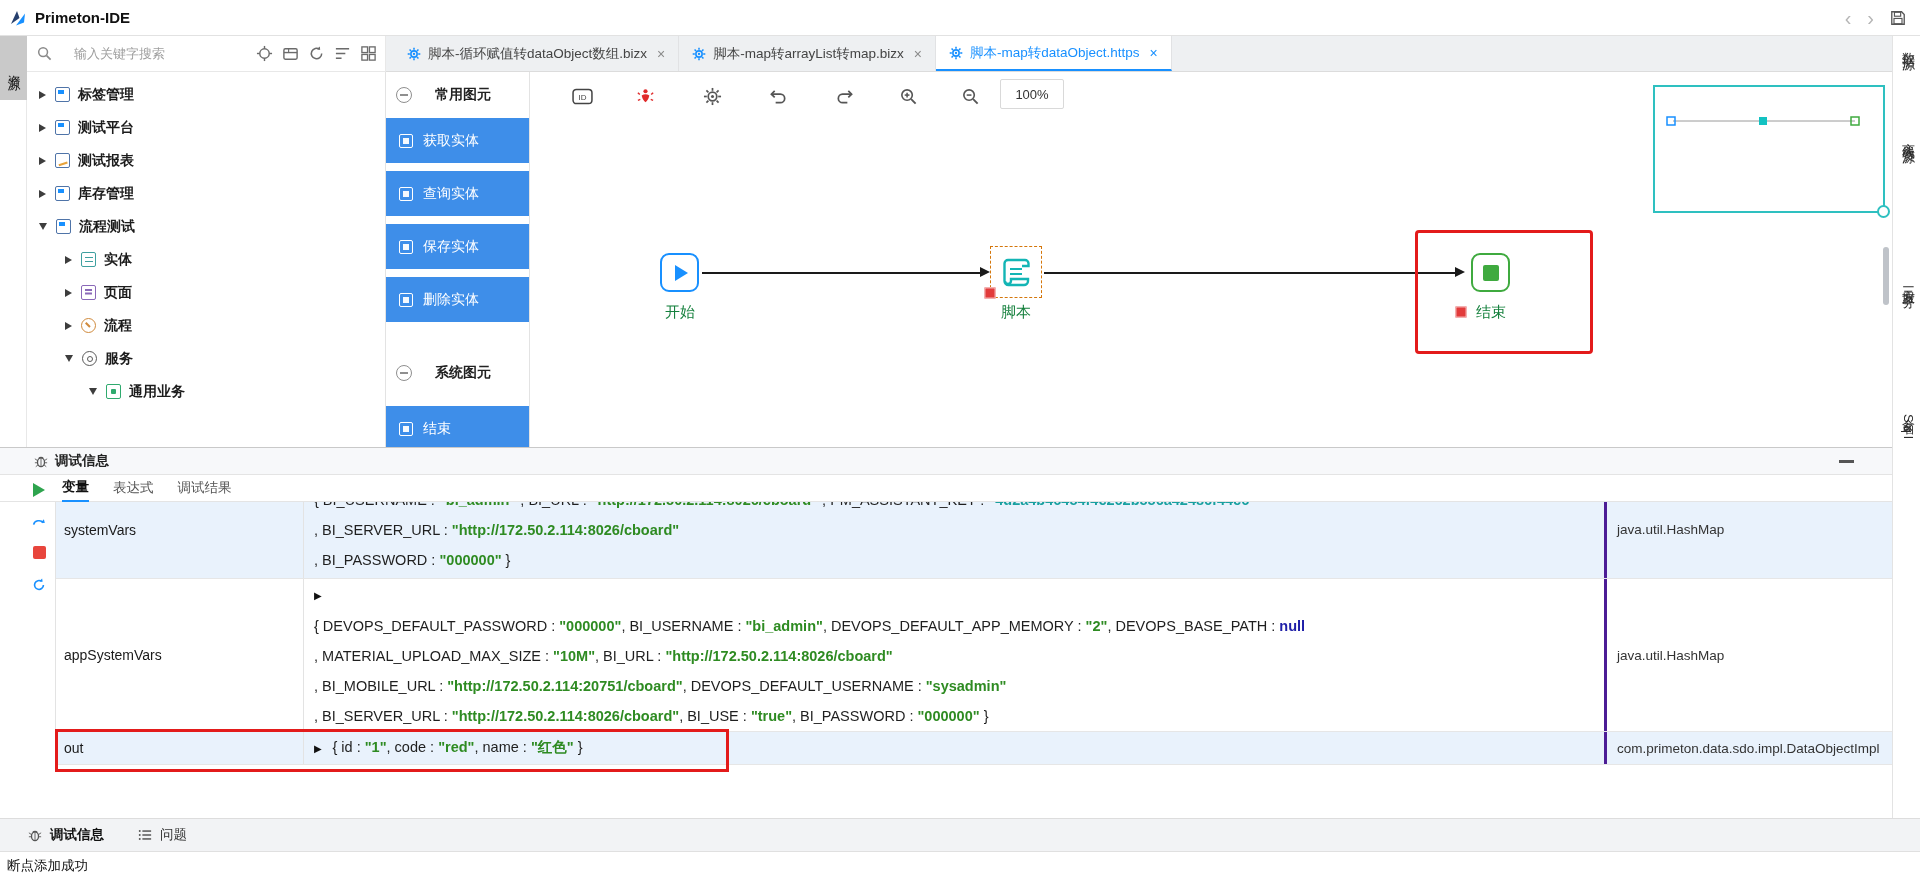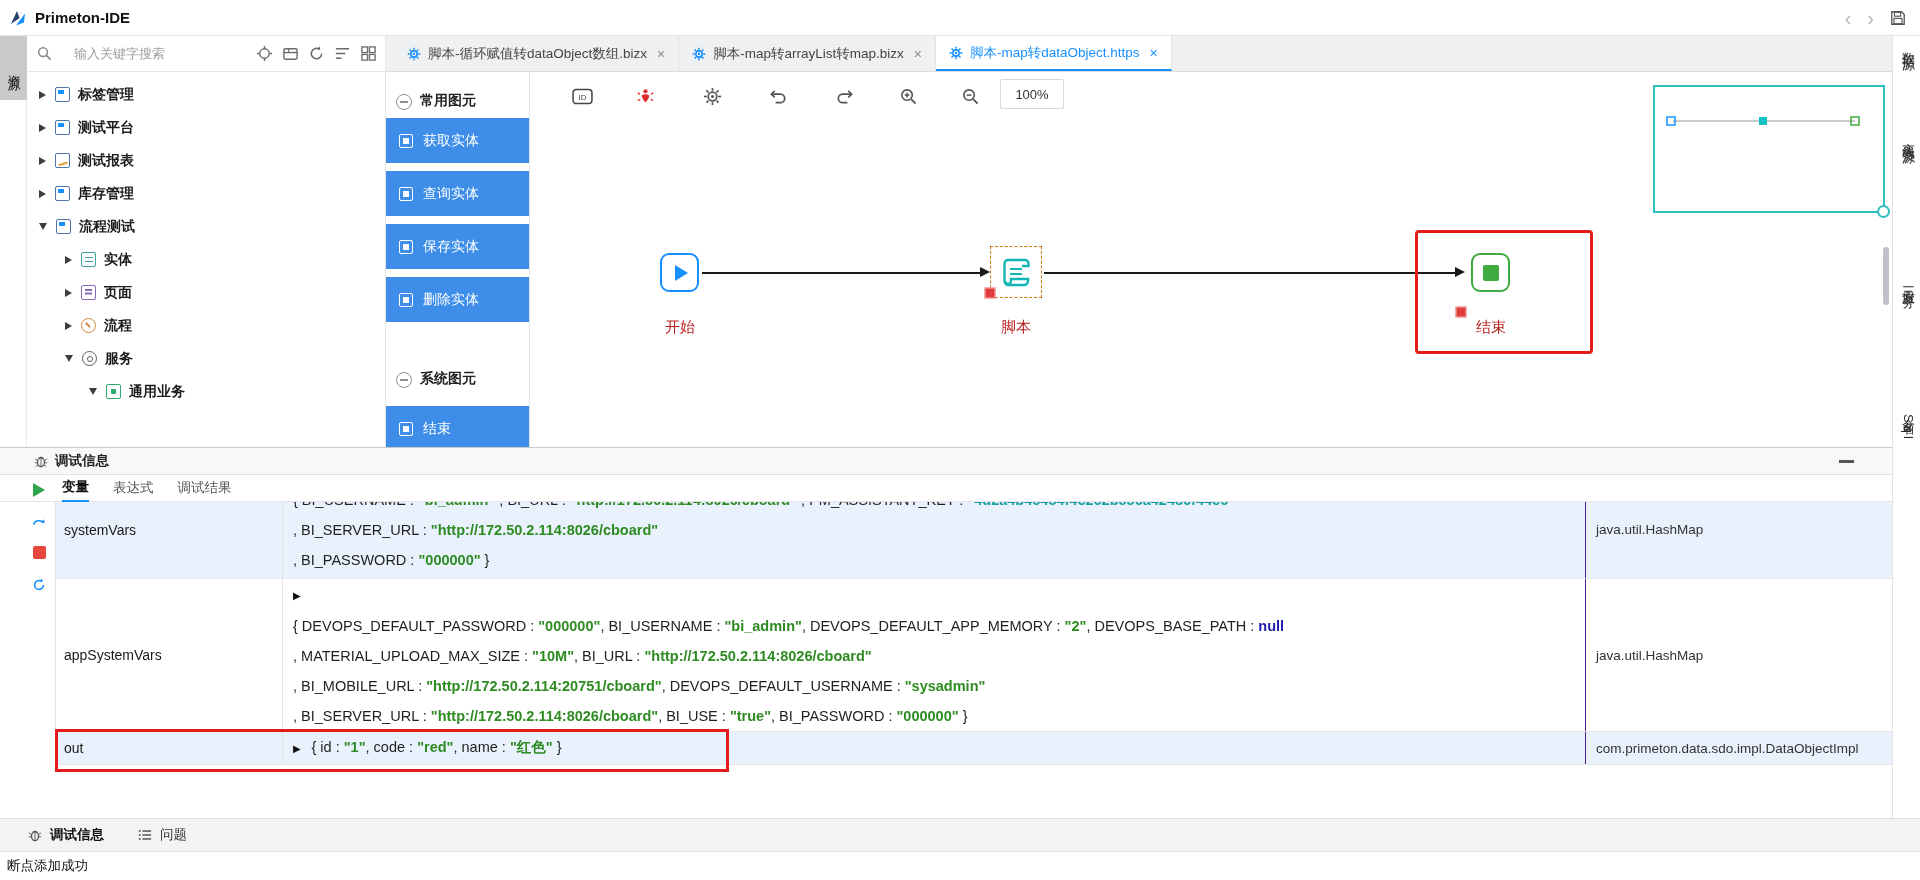--- a/index.html
+++ b/index.html
@@ -42,38 +42,38 @@
   .ti.project::after { content:""; position:absolute; left:2px; top:2px; width:6px; height:4px; background:#1890ff; }
   .ti.report::after { content:""; position:absolute; left:1.5px; bottom:2.5px; width:9px; height:4px; border-bottom:2px solid #e6a23c; transform:rotate(-18deg); }
   .ti.entity { border-color:#3fa0a0; } .ti.entity::before,.ti.entity::after { content:""; position:absolute; left:2.5px; right:2.5px; height:1.6px; background:#3fa0a0; } .ti.entity::before { top:3.5px } .ti.entity::after { top:7.5px }
   .ti.page { border-color:#8a68b8; } .ti.page::after { content:""; position:absolute; left:2.5px; top:3px; width:7px; height:1.6px; background:#8a68b8; box-shadow:0 3.5px 0 #8a68b8; }
   .ti.flow { border-color:#d08a3c; border-radius:50%; } .ti.flow::after { content:""; position:absolute; left:3px; top:5px; width:6px; height:1.6px; background:#d08a3c; transform:rotate(45deg); }
   .ti.service { border-color:#5a5a5a; border-radius:50%; } .ti.service::after { content:""; position:absolute; inset:3.5px; border:1.5px solid #5a5a5a; border-radius:50%; }
   .ti.business { border-color:#2faa6e; } .ti.business::after { content:""; position:absolute; inset:4px; background:#2faa6e; border-radius:1px; }
 
   
   .palette { position:absolute; left:386px; top:72px; width:144px; height:375px; background:#fff; border-right:1px solid #e3e3e3; overflow:hidden; padding-top:8px; }
-  .pal-header { height:30px; display:flex; align-items:flex-end; gap:8px; padding-left:10px; font-size:14px; font-weight:bold; color:#222; }
+  .pal-header { height:30px; display:flex; align-items:center; gap:23px; padding-left:10px; font-size:14px; font-weight:bold; color:#222; }
   .pal-header.sys { margin-top:36px; }
   .minus-circle { width:16px; height:16px; border:1.5px solid #8f8f8f; border-radius:50%; position:relative; flex:none; }
   .minus-circle::after { content:""; position:absolute; left:3px; right:3px; top:50%; margin-top:-1px; height:2px; background:#8f8f8f; }
   .pal-item { height:45px; margin-top:8px; background:#3e8ee9; color:#fff; display:flex; align-items:center; gap:10px; padding-left:13px; font-size:14px; }
   .pal-item.first-sys { margin-top:18px; }
   .pi { width:14px; height:14px; border:1.6px solid #fff; border-radius:2px; position:relative; flex:none; }
   .pi::after { content:""; position:absolute; inset:3px; background:rgba(255,255,255,.95); }
 
   
   .canvas { position:absolute; left:530px; top:72px; width:1362px; height:375px; background:#fff; overflow:hidden; }
   .cicon { position:absolute; top:12px; width:24px; height:24px; display:flex; align-items:center; justify-content:center; }
   .zoom-box { position:absolute; left:470px; top:7px; width:64px; height:30px; background:#fff; border:1px solid #d9d9d9; border-radius:2px; display:flex; align-items:center; justify-content:center; font-size:13px; color:#333; }
   .flow-line { position:absolute; height:2px; background:#1a1a1a; top:200px; }
   .flow-head { position:absolute; width:0; height:0; border-left:10px solid #1a1a1a; border-top:5.5px solid transparent; border-bottom:5.5px solid transparent; top:195px; }
   .start-node { position:absolute; left:130px; top:181px; width:39px; height:39px; border:2.5px solid #1890ff; border-radius:9px; background:#fff; display:flex; align-items:center; justify-content:center; }
   .start-node .tri { width:0; height:0; border-left:13px solid #1890ff; border-top:8px solid transparent; border-bottom:8px solid transparent; margin-left:3px; }
-  .node-label { position:absolute; font-size:15px; color:#b91c1c; width:60px; text-align:center; top:246px; }
+  .node-label { position:absolute; font-size:15px; color:#15803d; width:60px; text-align:center; top:231px; }
   .script-sel { position:absolute; left:460px; top:174px; width:52px; height:52px; border:1.6px dashed #d4760b; display:flex; align-items:center; justify-content:center; background:#fff; }
   .end-anno { position:absolute; left:885px; top:158px; width:178px; height:124px; border:3px solid #e31b1b; border-radius:4px; }
   .end-node { position:absolute; left:941px; top:181px; width:39px; height:39px; border:2.5px solid #3faa3f; border-radius:9px; background:#fff; display:flex; align-items:center; justify-content:center; }
   .end-node .sq { width:16px; height:16px; background:#3faa3f; border-radius:2px; }
   .bp { position:absolute; width:12px; height:12px; background:#e23b3b; border-radius:2px; box-shadow:inset 0 0 0 1.5px rgba(255,255,255,.6); }
   .minimap { position:absolute; left:1123px; top:13px; width:232px; height:128px; border:2px solid #2ec0c0; background:#fff; }
   .mm-handle { position:absolute; right:-7px; bottom:-7px; width:13px; height:13px; border:2px solid #2ec0c0; border-radius:50%; background:#fff; }
   .canvas-scrollbar { position:absolute; left:1353px; top:175px; width:6px; height:58px; background:#bfc3c9; border-radius:3px; }
 
   
@@ -87,22 +87,22 @@
   .dbg-min { position:absolute; right:38px; top:12px; width:15px; height:2.5px; background:#555; }
   .dbg-tabs { height:27px; border-bottom:1px solid #e4e4e4; display:flex; align-items:center; gap:24px; padding-left:62px; }
   .dbg-tab { font-size:13.5px; color:#555; height:27px; display:flex; align-items:center; }
   .dbg-tab.active { color:#111; font-weight:bold; border-bottom:2px solid #1890ff; }
   .dt-icon { position:absolute; left:30px; width:18px; height:18px; display:flex; align-items:center; justify-content:center; }
   .play-tri { width:0; height:0; border-left:12px solid #2ea44e; border-top:7.5px solid transparent; border-bottom:7.5px solid transparent; }
   .stop-sq { width:13px; height:13px; background:#e8453c; border-radius:2px; }
   .debug-table { position:absolute; left:55px; top:54px; width:1837px; border-left:1px solid #e3e3e3; font-size:14.5px; }
   .debug-row { display:flex; border-bottom:1px solid #e6e6e6; position:relative; }
   .debug-row.shade-blue { background:#e9f2fc; }
-  .col-name { width:227px; flex:none; display:flex; align-items:center; padding-left:8px; border-right:1px solid #e3e3e3; font-size:14px; color:#1a1a1a; }
-  .col-value { width:1303px; flex:none; padding:0 10px; border-right:1px solid #4c1d95; overflow:hidden; }
+  .col-name { width:248px; flex:none; display:flex; align-items:center; padding-left:8px; border-right:1px solid #e3e3e3; font-size:14px; color:#1a1a1a; }
+  .col-value { width:1303px; flex:none; padding:0 10px; border-right:3px solid #4c1d95; overflow:hidden; }
   .col-type { flex:1; display:flex; align-items:center; padding-left:10px; font-size:13.5px; color:#333; }
   .row-top .col-name, .row-top .col-type { align-items:flex-start; padding-top:20px; }
   .row-top .col-value { padding-bottom:3px; }
   .vline { line-height:30px; white-space:nowrap; }
   .vline.clipped { margin-top:-17px; }
   .tok-k { color:#1f1f1f; }
   .tok-s { color:#2e8b22; font-weight:bold; }
   .tok-n { color:#1f1fa8; font-weight:bold; }
   .tok-t { color:#18a0a0; font-weight:bold; }
   .tok-a { color:#111; font-size:10px; margin-right:8px; }

